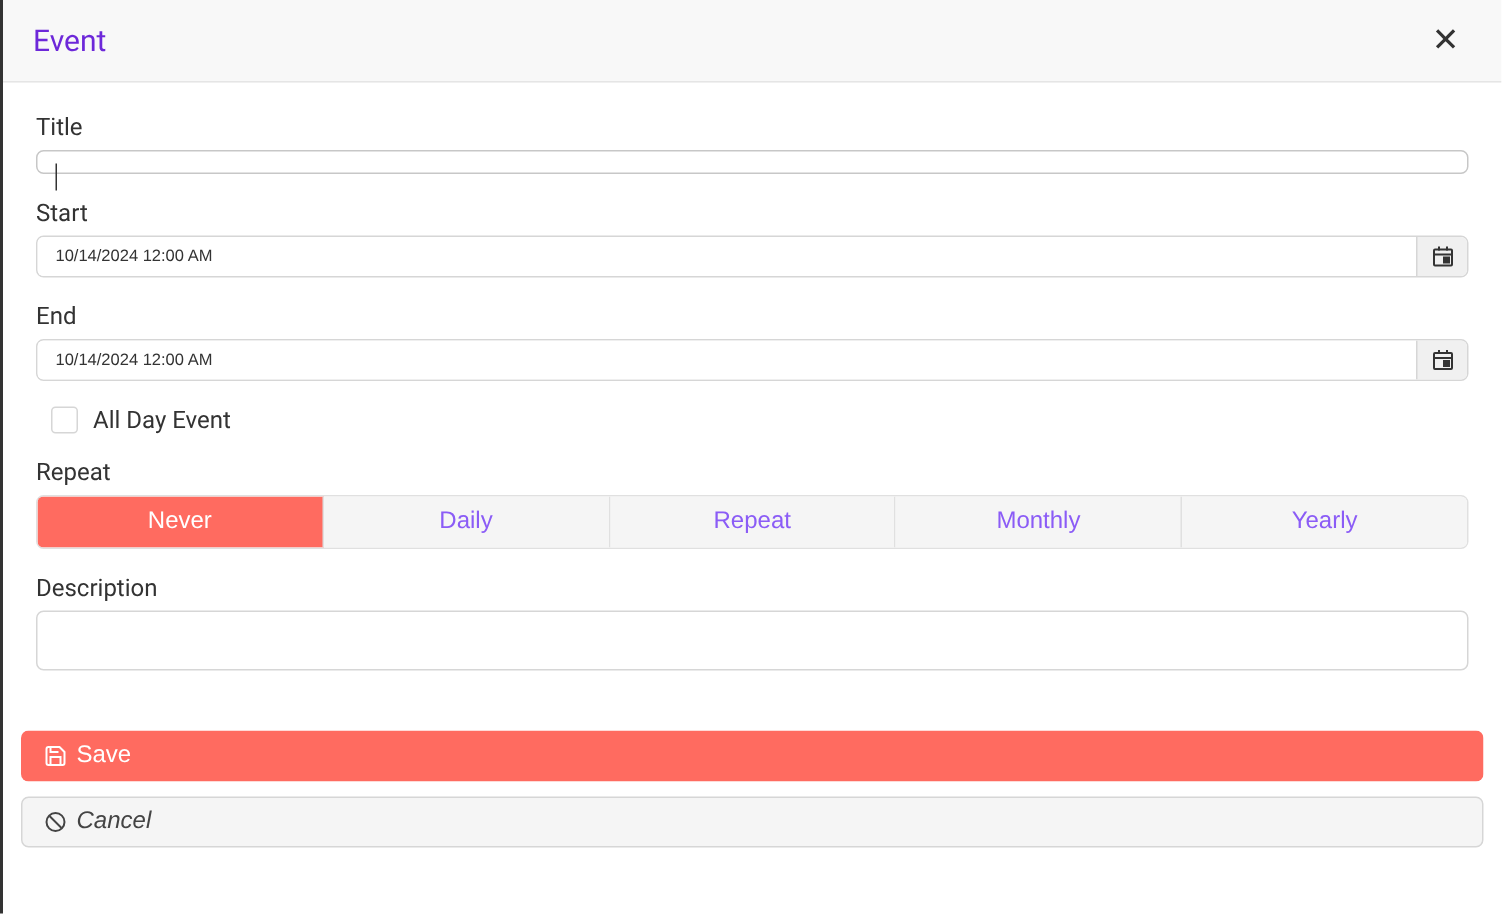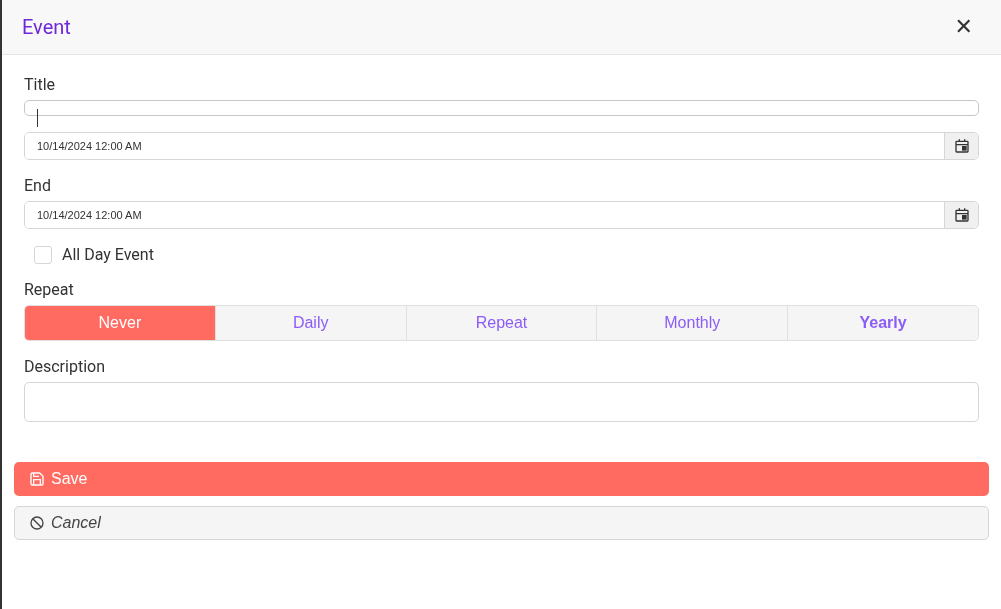--- a/index.html
+++ b/index.html
@@ -120,21 +120,20 @@
       text-align: center;
       font-size: 16px;
       border: none;
       background: #f5f5f5;
       color: #8b5cf6;
       cursor: pointer;
       border-right: 1px solid #e0e0e0;
     }
     .segmented-item:last-child {
       border-right: none;
-      font-weight: bold;
     }
     .segmented-item.active {
       background: #ff6b60;
       color: #fff;
     }
     .description-field {
       width: 100%;
       min-height: 40px;
       padding: 8px 12px;
       border: 1px solid #d6d6d6;
@@ -197,20 +196,21 @@
 <div class="modal-body">
 
   <div class="form-group">
     <label class="form-label">Title</label>
     <div class="form-input title-input-focused" style="position:relative;">
       <div class="caret"></div>
     </div>
   </div>
 
   <div class="form-group">
+    <label class="form-label">Start</label>
     <div class="date-input-wrap">
       <input type="text" class="date-input" value="10/14/2024 12:00 AM" style="">
       <button class="date-picker-btn">
         <svg viewBox="0 0 24 24" fill="none" stroke="#333" stroke-width="2">
           <rect x="3" y="5" width="18" height="16" rx="1"></rect>
           <line x1="3" y1="10" x2="21" y2="10"></line>
           <line x1="8" y1="2" x2="8" y2="6"></line>
           <line x1="16" y1="2" x2="16" y2="6"></line>
           <rect x="13" y="13" width="5" height="5" fill="#333"></rect>
         </svg>

